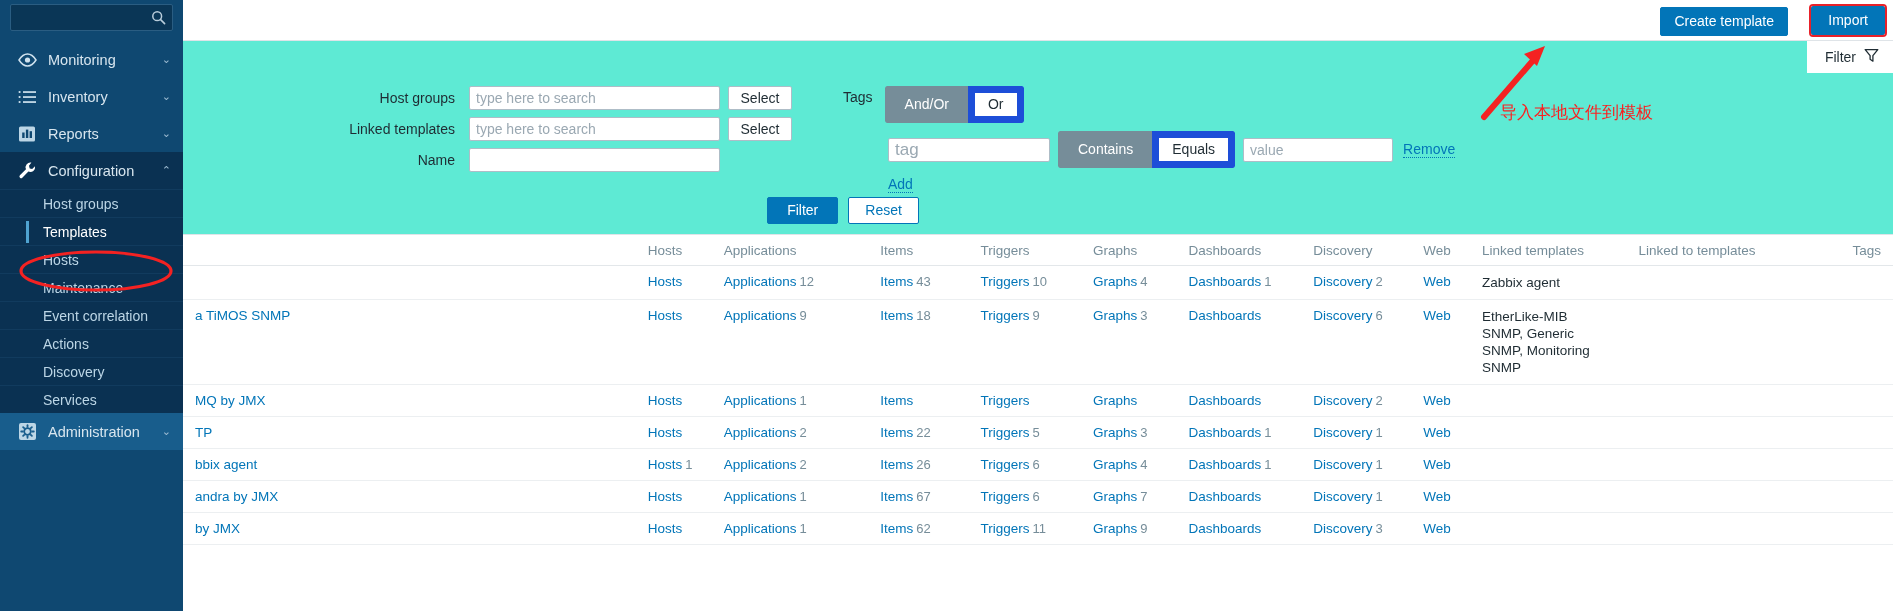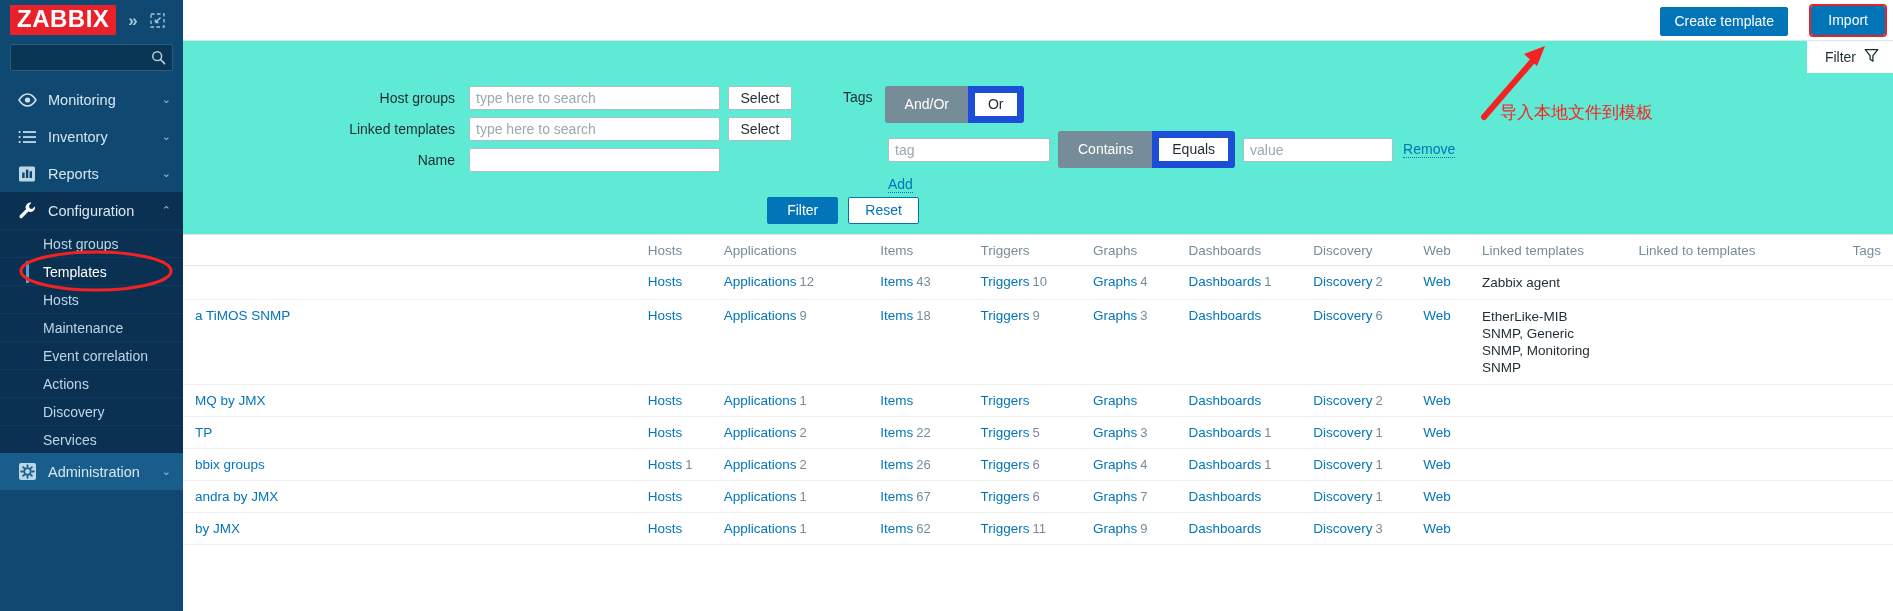--- a/index.html
+++ b/index.html
@@ -156,21 +156,21 @@
     background: #fff; color: #1f2c33; margin-left: -1px;
   }
   .seg-opt:first-child { margin-left: 0; border-radius: 2px 0 0 2px; }
   .seg-opt:last-child { border-radius: 0 2px 2px 0; }
   .seg-opt.on {
     background: #768d99; color: #fff; border-color: #768d99;
   }
   #tag-row2 { display: flex; align-items: center; margin-top: 8px; margin-left: 45px; }
   .tag-input {
     width: 162px; height: 24px; border: 1px solid #aebdc7;
-    background: #fff; font-size: 14px; padding: 0 6px; outline: none;
+    background: #fff; font-size: 17px; padding: 0 6px; outline: none;
     border-radius: 2px; font-family: "Liberation Sans", sans-serif;
   }
   .tag-input::placeholder { color: #9aa8b2; }
   .val-input {
     width: 150px; height: 24px; border: 1px solid #aebdc7;
     background: #fff; font-size: 14px; padding: 0 6px; outline: none;
     margin-left: 8px; border-radius: 2px;
     font-family: "Liberation Sans", sans-serif;
   }
   .val-input::placeholder { color: #9aa8b2; }
@@ -236,30 +236,20 @@
     white-space: nowrap;
   }
 </style>
 </head>
 <body>
 
 <div id="app">
 
   <div id="sidebar">
 
-    <div id="sb-logo-row">
-      <div class="zbx-logo">ZABBIX</div>
-      <div class="sb-ctl collapse">»</div>
-      <div class="sb-ctl">
-        <svg width="15" height="15" viewBox="0 0 15 15">
-          <rect x="1" y="1" width="13" height="13" fill="none" stroke="#a7c7dd" stroke-width="1.3" stroke-dasharray="3.5 2.5"></rect>
-          <path d="M10.5 4.5 L5.5 9.5 M5.5 9.5 L8.6 9.5 M5.5 9.5 L5.5 6.4" stroke="#a7c7dd" stroke-width="1.5" fill="none"></path>
-        </svg>
-      </div>
-    </div>
 
     <div id="sb-search-wrap">
       <div id="sb-search">
         <input type="text" placeholder="" style="">
         <span class="search-ico">
           <svg width="15" height="15" viewBox="0 0 15 15">
             <circle cx="6.2" cy="6.2" r="4.4" fill="none" stroke="#b9cddb" stroke-width="1.5"></circle>
             <path d="M9.6 9.6 L13.6 13.6" stroke="#b9cddb" stroke-width="1.6" stroke-linecap="round"></path>
           </svg>
         </span>
@@ -505,21 +495,21 @@
             <td class="c-trig"><a class="blue">Triggers</a><span class="cnt">5</span></td>
             <td class="c-graph"><a class="blue">Graphs</a><span class="cnt">3</span></td>
             <td class="c-dash"><a class="blue">Dashboards</a><span class="cnt">1</span></td>
             <td class="c-disc"><a class="blue">Discovery</a><span class="cnt">1</span></td>
             <td class="c-web"><a class="blue">Web</a></td>
             <td class="c-lnktpl"></td>
             <td class="c-lnkto"></td>
             <td class="c-tags"></td>
           </tr>
           <tr>
-            <td class="c-name"><a class="blue">bbix groups</a></td>
+            <td class="c-name"><a class="blue">bbix agent</a></td>
             <td class="c-hosts"><a class="blue">Hosts</a><span class="cnt">1</span></td>
             <td class="c-apps"><a class="blue">Applications</a><span class="cnt">2</span></td>
             <td class="c-items"><a class="blue">Items</a><span class="cnt">26</span></td>
             <td class="c-trig"><a class="blue">Triggers</a><span class="cnt">6</span></td>
             <td class="c-graph"><a class="blue">Graphs</a><span class="cnt">4</span></td>
             <td class="c-dash"><a class="blue">Dashboards</a><span class="cnt">1</span></td>
             <td class="c-disc"><a class="blue">Discovery</a><span class="cnt">1</span></td>
             <td class="c-web"><a class="blue">Web</a></td>
             <td class="c-lnktpl"></td>
             <td class="c-lnkto"></td>

